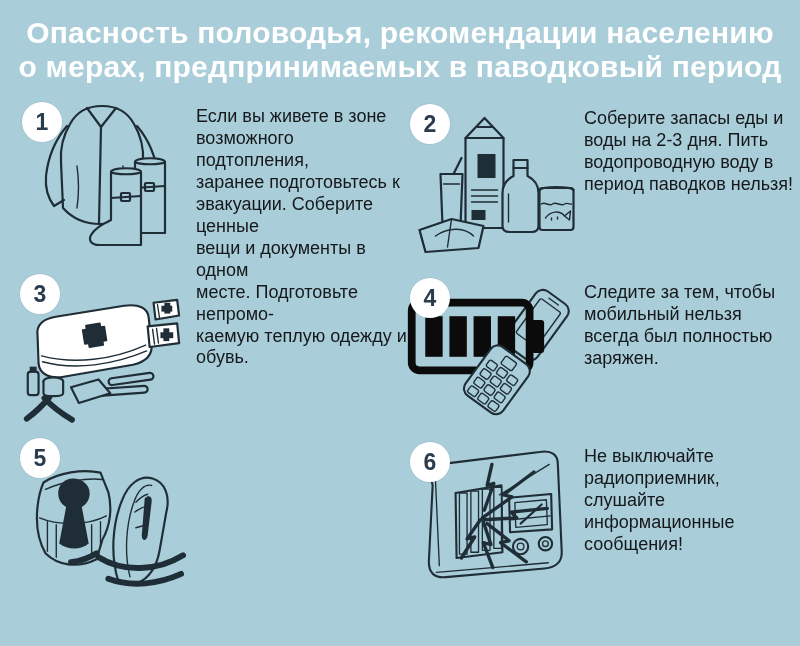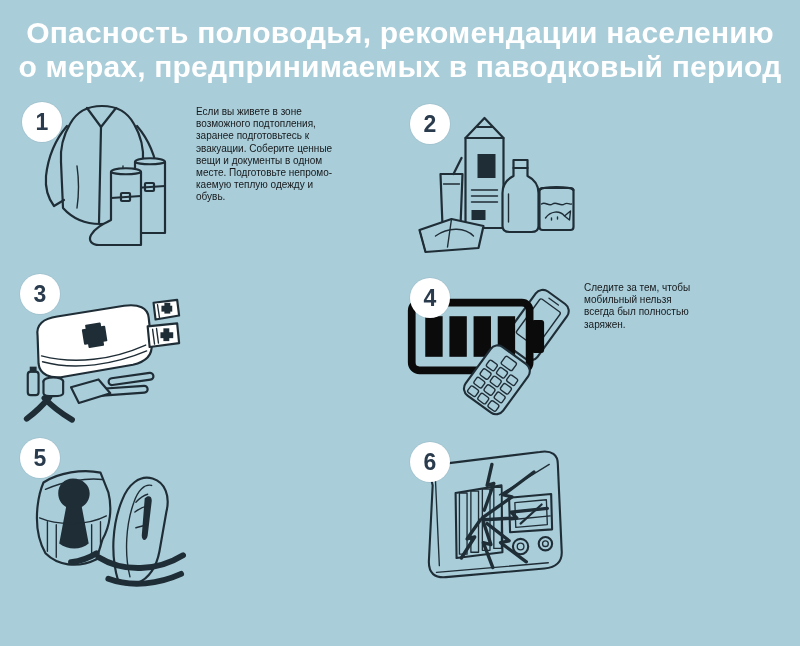--- a/index.html
+++ b/index.html
@@ -20,21 +20,21 @@
   .art{position:relative;width:172px;height:158px;flex:0 0 172px;}
   .art svg{position:absolute;left:0;top:0;width:100%;height:100%;}
   .badge{
     position:absolute;left:6px;top:6px;width:40px;height:40px;border-radius:50%;
     background:var(--badge_bg);color:var(--badge_num);
     font-size:23px;font-weight:bold;display:flex;align-items:center;justify-content:center;
     box-shadow:0 0 0 1px rgba(0,0,0,0.04);
   }
   .txt{
     width:212px;padding:10px 0 0 8px;color:var(--text_color);
-    font-size:10px;line-height:1.22;white-space:pre-line;
+    font-size:18px;line-height:1.22;white-space:pre-line;
   }
   
   .art svg *{stroke:var(--ink);stroke-width:2.2;fill:none;stroke-linecap:round;stroke-linejoin:round;}
   .art svg .fbg{fill:var(--bg);}
   .art svg .fw{fill:#ffffff;}
   .art svg .fink{fill:var(--ink);stroke:none;}
   .art svg .fbk{fill:var(--black);stroke:none;}
   .art svg .batt{stroke:var(--black);stroke-width:8;}
   .art svg .bolt{stroke-width:3.5;}
   .art svg .thick{stroke-width:6;}
@@ -106,20 +106,24 @@
         <path class="thin" d="M134,106 C138,103 141,109 145,106 C149,103 153,109 157,106 C160,104 163,107 164,106"></path>
         <path class="thin" d="M138,120 C143,113 152,112 157,118 M157,118 L163,113 L162,122 L157,118 M144,120 L144,122 M150,119 L150,121"></path>
         <path class="fbg" d="M12,132 L44,121 L76,128 L71,150 L18,154 Z"></path>
         <path class="thin" d="M44,121 L40,149 M12,132 L18,154"></path>
         <path class="thin" d="M28,138 C42,128 58,130 66,138"></path>
       </svg>
       <div class="badge">
           <span>2</span>
         </div>
     </div>
+    <div class="txt">Соберите запасы еды и
+воды на 2-3 дня. Пить
+водопроводную воду в
+период паводков нельзя!</div>
   </div>
 
   <div class="cell" id="c3">
     <div class="art">
       <svg viewBox="0 0 175 150">
         <path class="thick" d="M36,126 C28,136 21,142 13,148 M31,127 C40,137 49,143 59,149"></path>
         <path class="fw" d="M24,64 C22,52 30,46 44,44 L112,33 C127,31 136,35 137,45 L140,72 C141,83 134,90 121,93 L52,105 C37,108 26,103 25,92 Z"></path>
         <path class="thin" d="M28,84 C62,93 100,88 134,73 M29,90 C62,99 102,93 135,79"></path>
         <g transform="rotate(-9 82 63)">
           <rect class="fink" x="74" y="51" width="16" height="24" rx="1"></rect>
@@ -234,15 +238,19 @@
         <path class="bolt" d="M136,34 L104,58 L113,60 L82,82"></path>
         <path class="bolt" d="M150,72 L112,76 L118,82 L84,84"></path>
         <path class="bolt" d="M83,86 L91,110 L83,108 L93,134"></path>
         <path class="bolt" d="M87,88 L110,106 L101,108 L128,128"></path>
         <path class="bolt" d="M80,84 L66,104 L74,102 L60,124"></path>
       </svg>
       <div class="badge">
           <span>6</span>
         </div>
     </div>
+    <div class="txt">Не выключайте
+радиоприемник, слушайте
+информационные
+сообщения!</div>
   </div>
 
 </div>
 
 </body></html>

